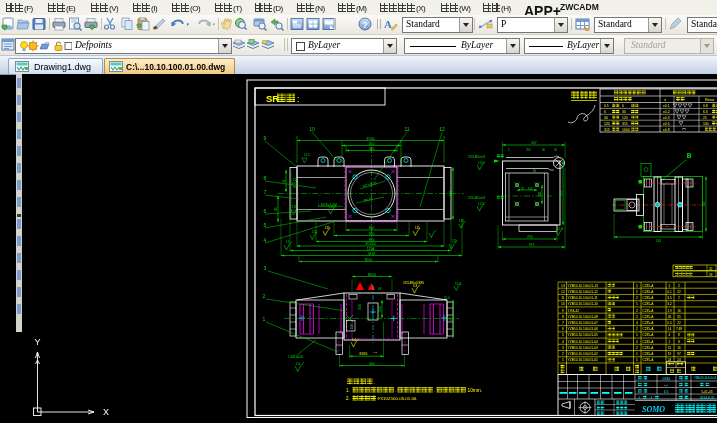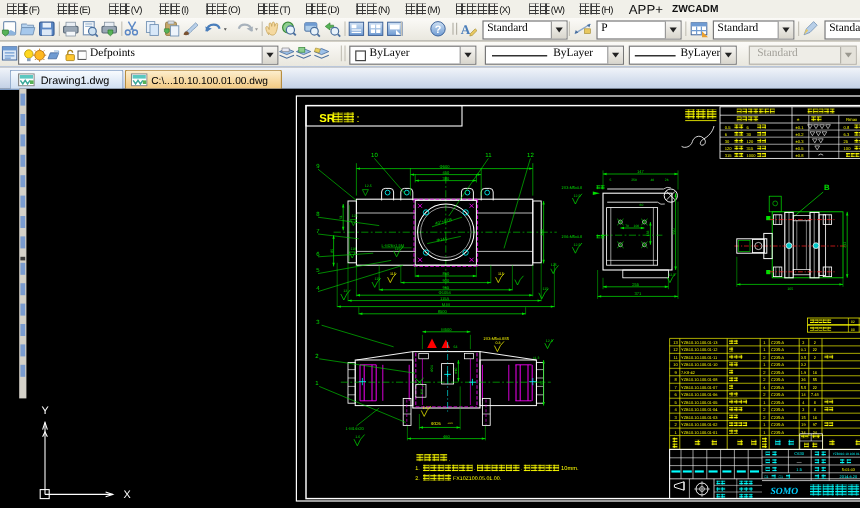--- a/index.html
+++ b/index.html
@@ -5,54 +5,54 @@
 body{width:717px;height:423px;overflow:hidden;font-family:"Liberation Sans",sans-serif;background:#000;}
 #app{position:absolute;top:0;left:0;width:717px;height:423px;}
 .abs{position:absolute;}
 
 #menu{top:0;left:0;width:717px;height:15px;background:#f1f0e9;border-bottom:1px solid #d9d6cb;font-size:9px;color:#111;white-space:nowrap;}
 #menu .mi{position:absolute;top:3px;height:10px;}
 #menu .mc{display:inline-block;width:8px;height:8.5px;margin-right:1px;background:repeating-linear-gradient(0deg,#3a3a3a 0 1px,transparent 1px 2.9px),repeating-linear-gradient(90deg,#3a3a3a 0 1px,transparent 1px 4.5px);}
 #menu .lt{position:relative;top:-1px;font-size:8px;letter-spacing:-0.5px;}
 
 #tb1{top:15px;left:0;width:717px;height:19px;background:linear-gradient(#fbfaf7,#e9e7de);border-bottom:1px solid #d2cfc5;}
-#tb2{top:35px;left:0;width:717px;height:20px;background:linear-gradient(#fbfaf7,#e9e7de);border-bottom:1px solid #b9c6da;}
+#tb2{top:35px;left:0;width:717px;height:20px;background:linear-gradient(#fbfaf7,#e9e7de);border-bottom:1px solid #b9c6da;font-style:italic;}
 .combo{position:absolute;background:#fff;border:1px solid #777;height:14px;font-family:"Liberation Serif",serif;font-size:9.5px;color:#000;}
 .combo .ar{position:absolute;right:0;top:0;width:12px;height:100%;background:linear-gradient(#f6f5f2,#d9d6cd);border-left:1px solid #999;}
 .combo .ar:after{content:"";position:absolute;left:3px;top:5px;border:3px solid transparent;border-top:4px solid #222;}
 .combo.dis{background:#eeede7;border-color:#b4b2aa;color:#a3a19a;}
 .combo.dis .ar{background:#e4e2da;border-left-color:#b4b2aa;}
 .combo.dis .ar:after{border-top-color:#9a988f;}
 .ct{position:absolute;top:1px;left:3px;white-space:nowrap;text-align:right;}
 
 #tabs{top:56px;left:0;width:717px;height:18px;background:linear-gradient(#f2f5fa,#c2d0e5);border-bottom:1px solid #7e9cc4;}
 .tab{position:absolute;top:2px;height:15px;border:1px solid #8aa5c8;border-bottom:none;border-radius:2px 2px 0 0;font-size:9px;color:#000;}
 #tab1{left:8px;width:93px;background:linear-gradient(#f8fbfe,#cfdff2);}
-#tab2{left:104px;width:129px;background:linear-gradient(#fdeecd,#f2c981);border-color:#b78d3e;font-weight:normal;}
+#tab2{left:104px;width:129px;background:linear-gradient(#fdeecd,#f2c981);border-color:#b78d3e;font-weight:bold;}
 .tab .txt{position:absolute;top:3px;left:25px;white-space:nowrap;}
 
 #cnv{top:74px;left:16px;width:717px;height:349px;background:#000;}
 #lstrip{left:0;top:0;width:6px;height:258px;background:#d5d2c9;}
 </style></head>
 <body>
 <div id="app">
   <div id="menu" class="abs">
     <span class="mi" style="left:6px"><span class="mc"></span><span class="mc"></span><span class="lt">(F)</span></span>
     <span class="mi" style="left:48px"><span class="mc"></span><span class="mc"></span><span class="lt">(E)</span></span>
     <span class="mi" style="left:91px"><span class="mc"></span><span class="mc"></span><span class="lt">(V)</span></span>
     <span class="mi" style="left:133px"><span class="mc"></span><span class="mc"></span><span class="lt">(I)</span></span>
     <span class="mi" style="left:172px"><span class="mc"></span><span class="mc"></span><span class="lt">(O)</span></span>
     <span class="mi" style="left:215px"><span class="mc"></span><span class="mc"></span><span class="lt">(T)</span></span>
     <span class="mi" style="left:255px"><span class="mc"></span><span class="mc"></span><span class="lt">(D)</span></span>
     <span class="mi" style="left:297px"><span class="mc"></span><span class="mc"></span><span class="lt">(N)</span></span>
     <span class="mi" style="left:338px"><span class="mc"></span><span class="mc"></span><span class="lt">(M)</span></span>
     <span class="mi" style="left:380px"><span class="mc"></span><span class="mc"></span><span class="mc"></span><span class="mc"></span><span class="lt">(X)</span></span>
     <span class="mi" style="left:441px"><span class="mc"></span><span class="mc"></span><span class="lt">(W)</span></span>
     <span class="mi" style="left:483px"><span class="mc"></span><span class="mc"></span><span class="lt">(H)</span></span>
-    <span class="mi" style="left:524px;top:2.5px;font-size:11px;font-weight:normal;letter-spacing:0">APP+</span>
+    <span class="mi" style="left:524px;top:2.5px;font-size:14px;font-weight:bold;letter-spacing:0">APP+</span>
     <span class="mi" style="left:560px;top:2px;font-size:8.5px;font-weight:bold;letter-spacing:0">ZWCADM</span>
   </div>
   <div id="tb1" class="abs">
    <svg width="717" height="19" xmlns="http://www.w3.org/2000/svg">
     <defs>
      <linearGradient id="bl" x1="0" y1="0" x2="0" y2="1">
             <stop offset="0" stop-color="#cfe1f4"></stop>
             <stop offset="1" stop-color="#6f9bd2"></stop>
           </linearGradient>
     </defs>

